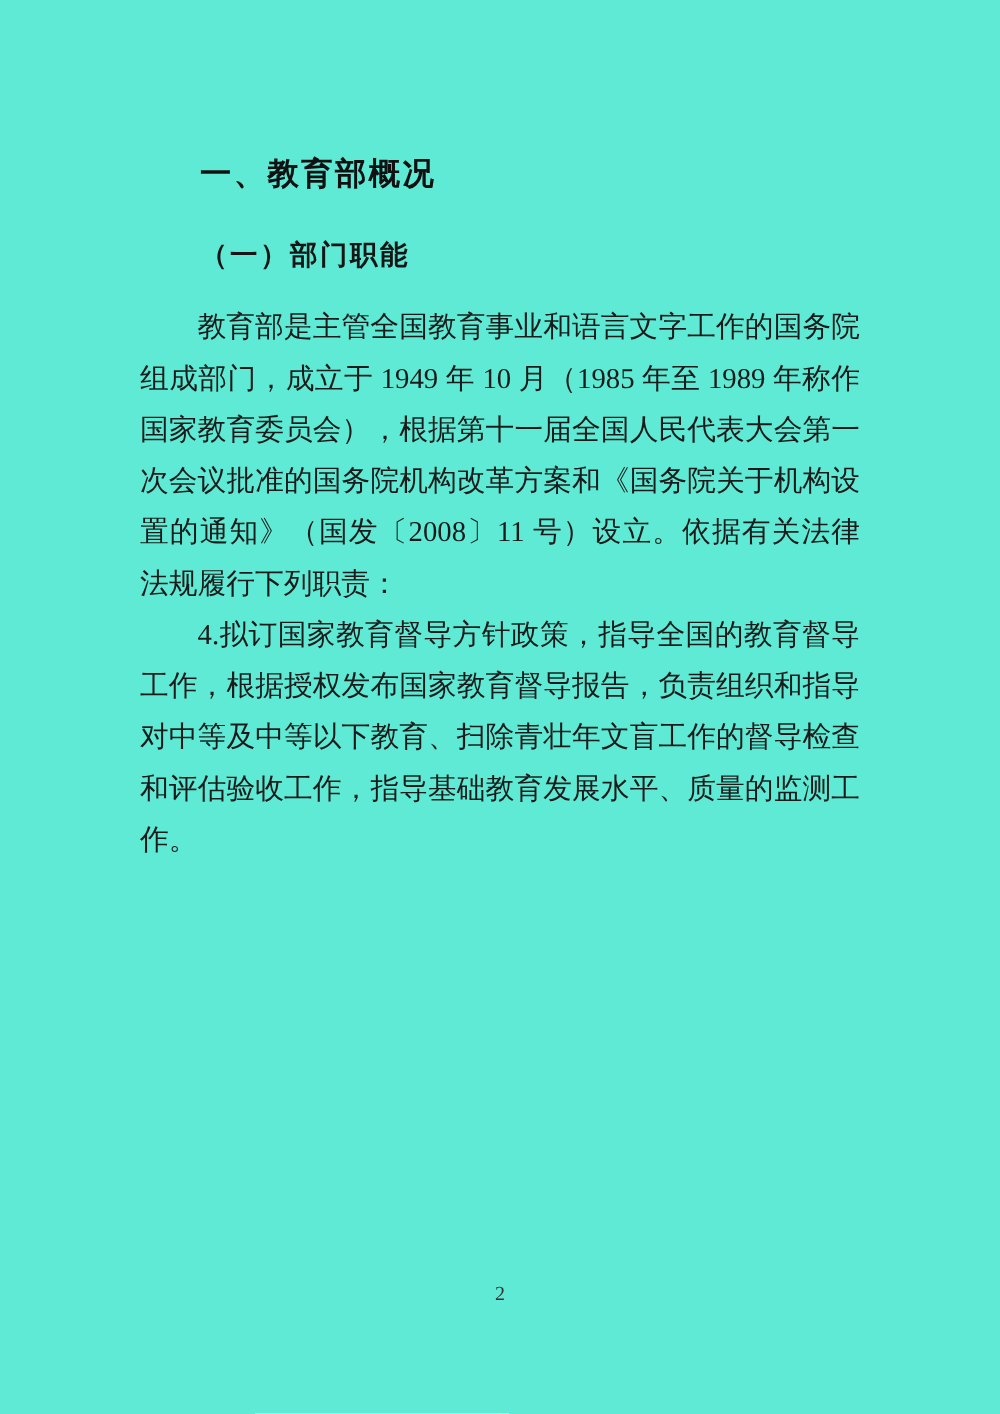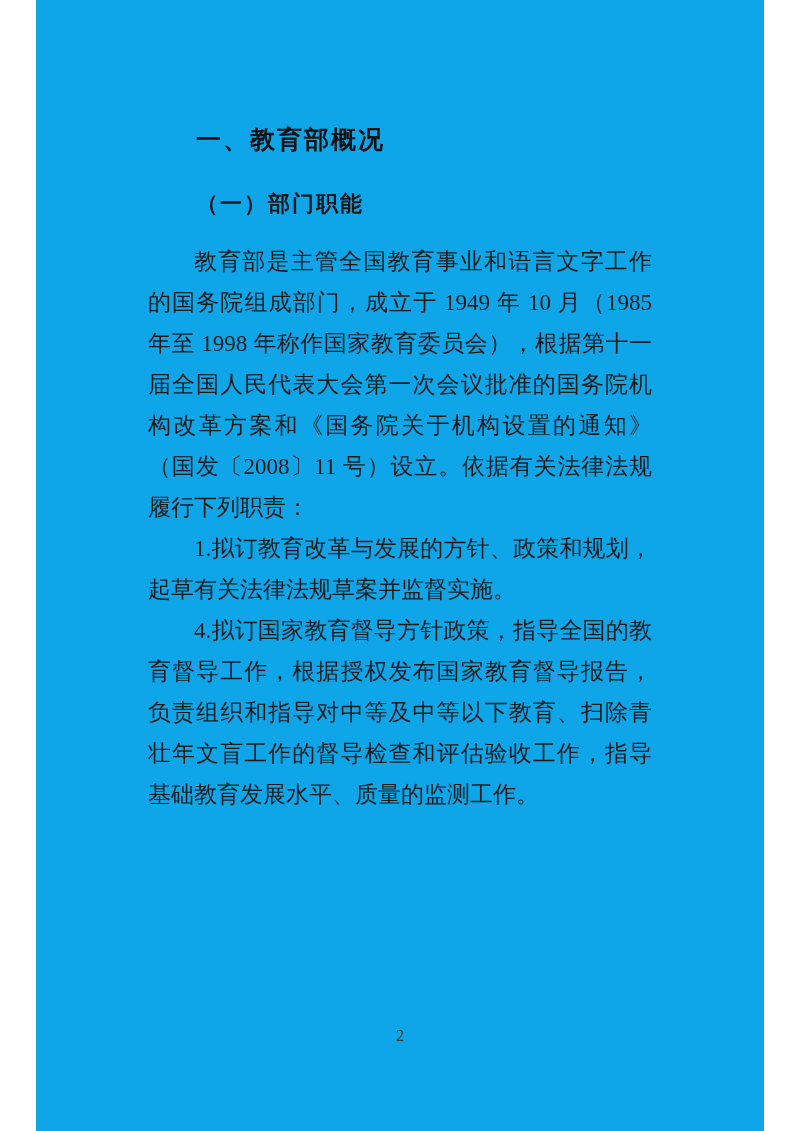--- a/index.html
+++ b/index.html
@@ -2,24 +2,24 @@
 <html><head>
 <meta charset="utf-8">
 <style>
   html, body {
     margin: 0;
     padding: 0;
     background: #ffffff;
   }
   .page {
     position: relative;
-    width: 728px;
+    width: 800px;
     height: 1131px;
     margin: 0 auto;
-    background: #0ea5e9;
+    background: #5eead4;
     overflow: hidden;
     box-sizing: border-box;
     padding: 124px 112px 0 112px;
     color: #1b1b1b;
     font-family: "Liberation Serif", "DejaVu Serif", serif;
   }
   .doc-heading {
     font-family: "Liberation Sans", "DejaVu Sans", sans-serif;
     font-weight: 700;
     font-size: 25px;
@@ -67,20 +67,19 @@
 </head>
 <body>
 
 <div class="page">
 
   <h1 class="doc-heading">一、教育部概况</h1>
 
   <h2 class="doc-subheading">（一）部门职能</h2>
 
   <div class="doc-body">
-    <p>教育部是主管全国教育事业和语言文字工作的国务院组成部门，成立于 1949 年 10 月（1985 年至 1998 年称作国家教育委员会），根据第十一届全国人民代表大会第一次会议批准的国务院机构改革方案和《国务院关于机构设置的通知》（国发〔2008〕11 号）设立。依据有关法律法规履行下列职责：</p>
-    <p>1.拟订教育改革与发展的方针、政策和规划，起草有关法律法规草案并监督实施。</p>
+    <p>教育部是主管全国教育事业和语言文字工作的国务院组成部门，成立于 1949 年 10 月（1985 年至 1989 年称作国家教育委员会），根据第十一届全国人民代表大会第一次会议批准的国务院机构改革方案和《国务院关于机构设置的通知》（国发〔2008〕11 号）设立。依据有关法律法规履行下列职责：</p>
     <p>4.拟订国家教育督导方针政策，指导全国的教育督导工作，根据授权发布国家教育督导报告，负责组织和指导对中等及中等以下教育、扫除青壮年文盲工作的督导检查和评估验收工作，指导基础教育发展水平、质量的监测工作。</p>
   </div>
 
   <div class="page-footer">2</div>
 
 </div>
 
 </body></html>

